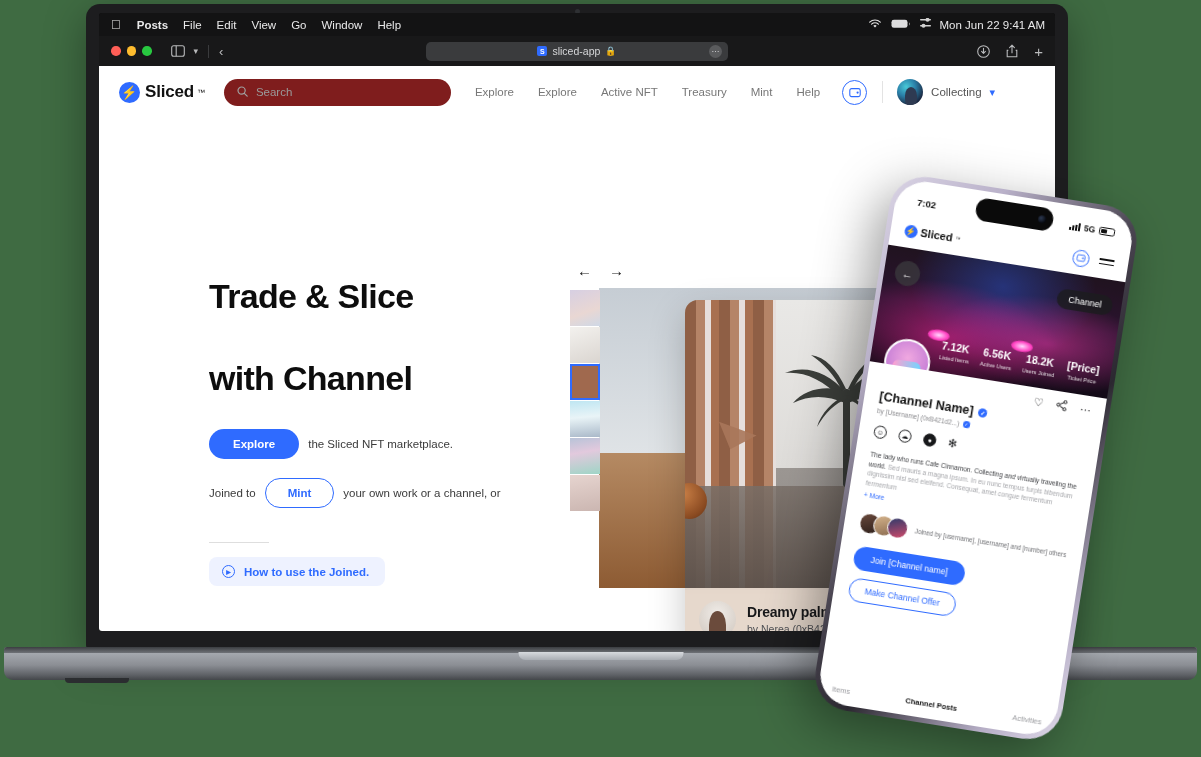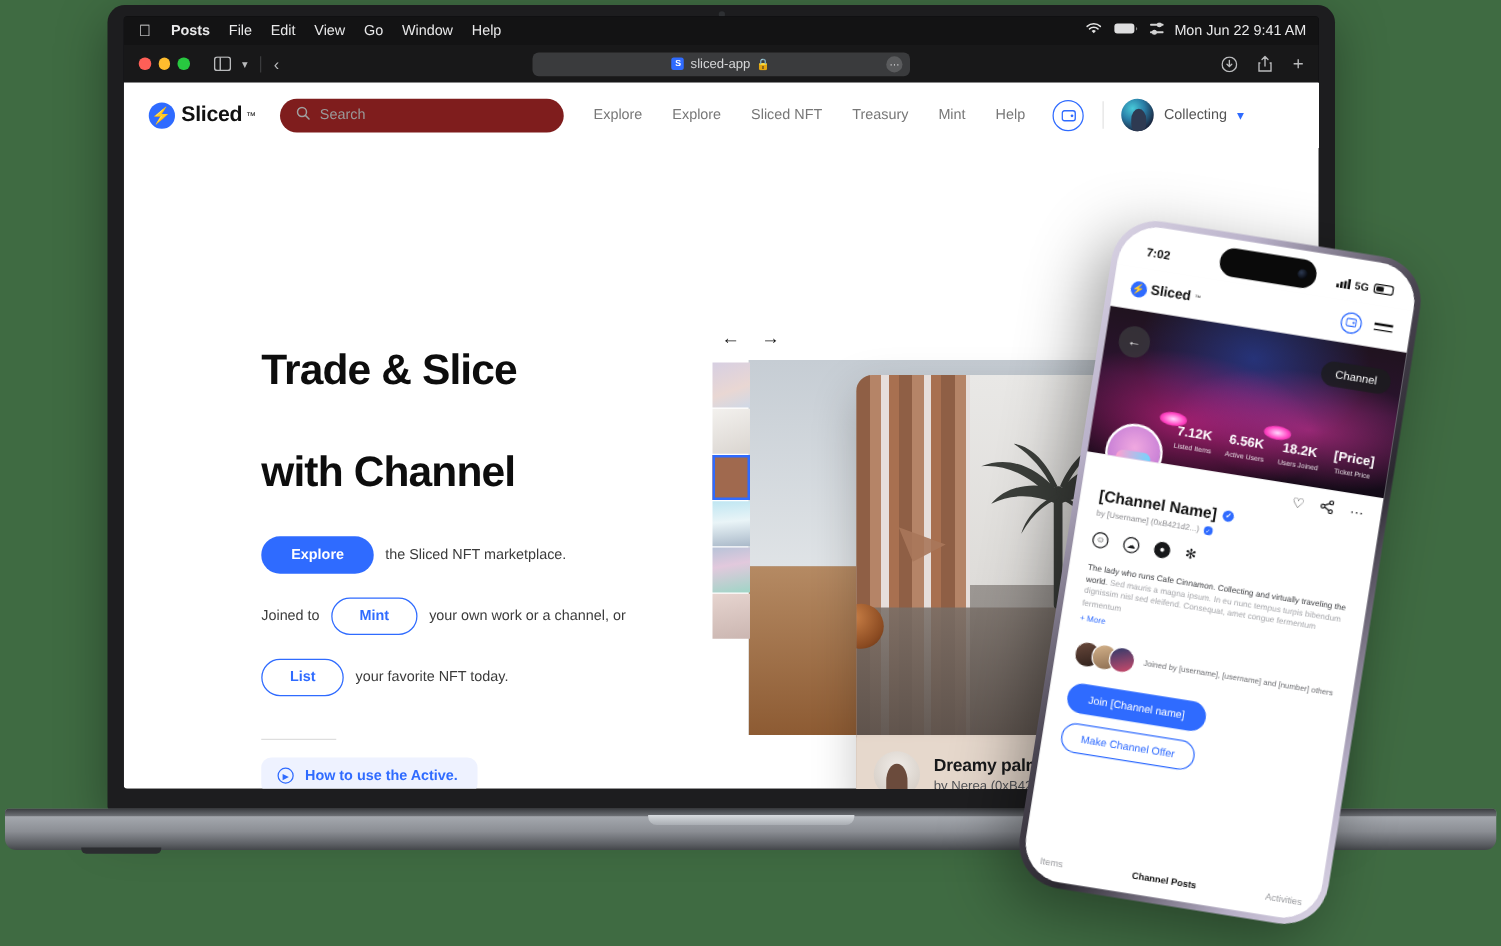--- a/index.html
+++ b/index.html
@@ -492,21 +492,21 @@
                   <circle cx="4.6" cy="4.6" r="3.6" stroke="#a0a0a0" fill="none" stroke-width="1.2"></circle>
                   <line x1="7.3" y1="7.3" x2="10.2" y2="10.2" stroke="#a0a0a0" stroke-width="1.2" stroke-linecap="round"></line>
                 </svg>
             </span>
             <span>Search</span>
           </div>
 
           <nav class="nav-links">
             <a href="#">Explore</a>
             <a href="#">Explore</a>
-            <a href="#">Sliced NFT</a>
+            <a href="#">Active NFT</a>
             <a href="#">Treasury</a>
             <a href="#">Mint</a>
             <a href="#">Help</a>
           </nav>
 
           <div class="wallet-btn">
             <svg width="12" height="11" viewBox="0 0 12 11">
                 <rect x=".8" y="1.6" width="10.4" height="8" rx="1.8" stroke="#2f6bff" fill="none" stroke-width="1.1"></rect>
                 <circle cx="8.6" cy="5.6" r="1.1" fill="#2f6bff"></circle>
               </svg>
@@ -530,30 +530,26 @@
             <div class="cta-rows">
               <div class="cta-row">
                 <button class="btn-solid">Explore</button>
                 <span>the Sliced NFT marketplace.</span>
               </div>
               <div class="cta-row">
                 <span>Joined to</span>
                 <button class="btn-outline">Mint</button>
                 <span>your own work or a channel, or</span>
               </div>
-              <div class="cta-row">
-                <button class="btn-outline">List</button>
-                <span>your favorite NFT today.</span>
-              </div>
             </div>
 
             <div class="hr-small"></div>
             <div class="howto">
               <span class="play-ring">▶</span>
-              <span>How to use the Active.</span>
+              <span>How to use the Joined.</span>
             </div>
           </div>
 
           <div class="carousel-arrows">
             <span>←</span>
             <span>→</span>
           </div>
 
           <div class="thumbstrip">
             <div class="thumb t1"></div>

